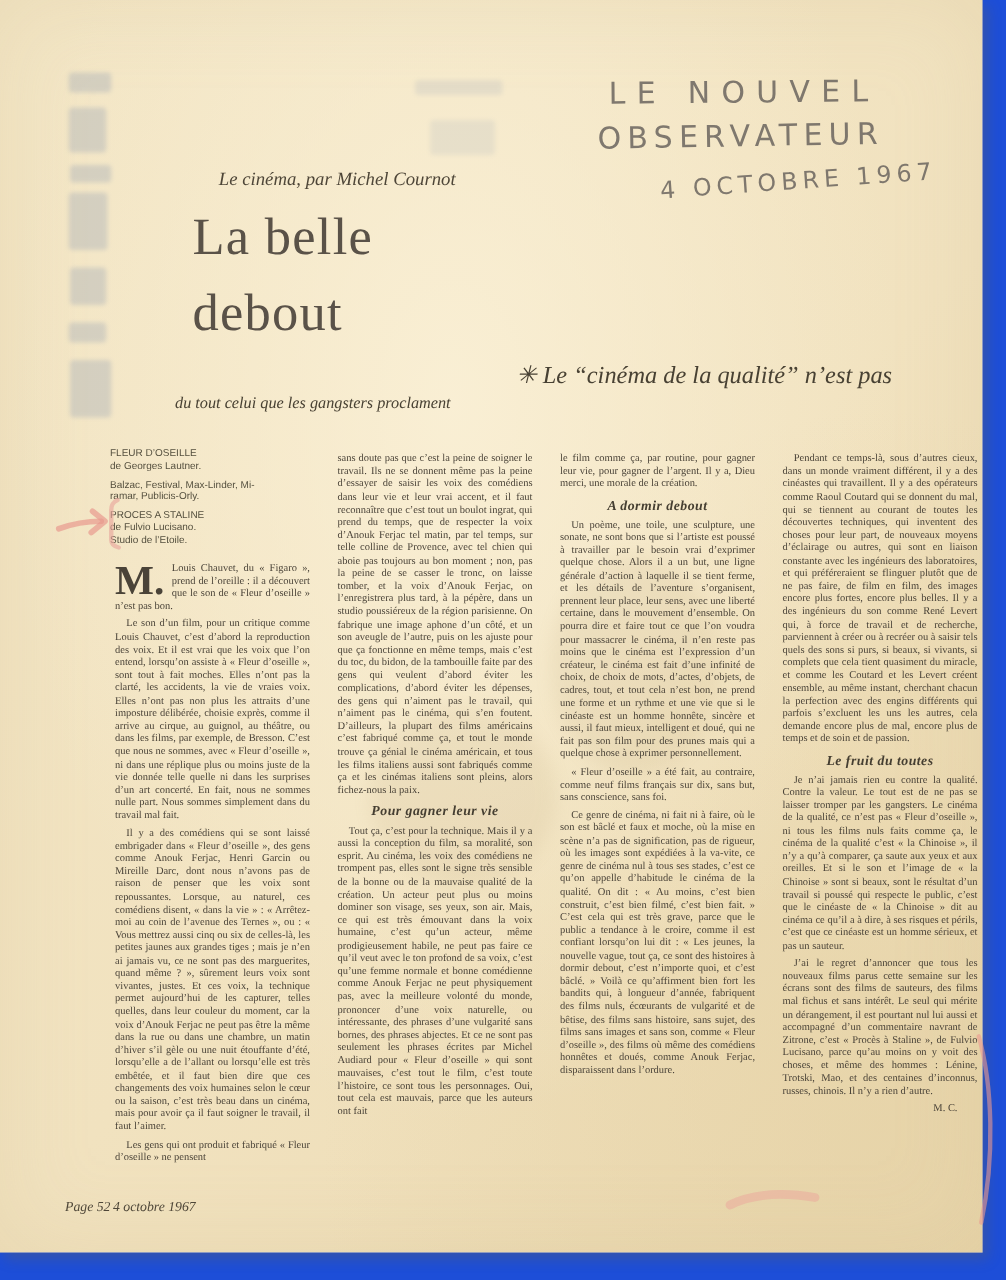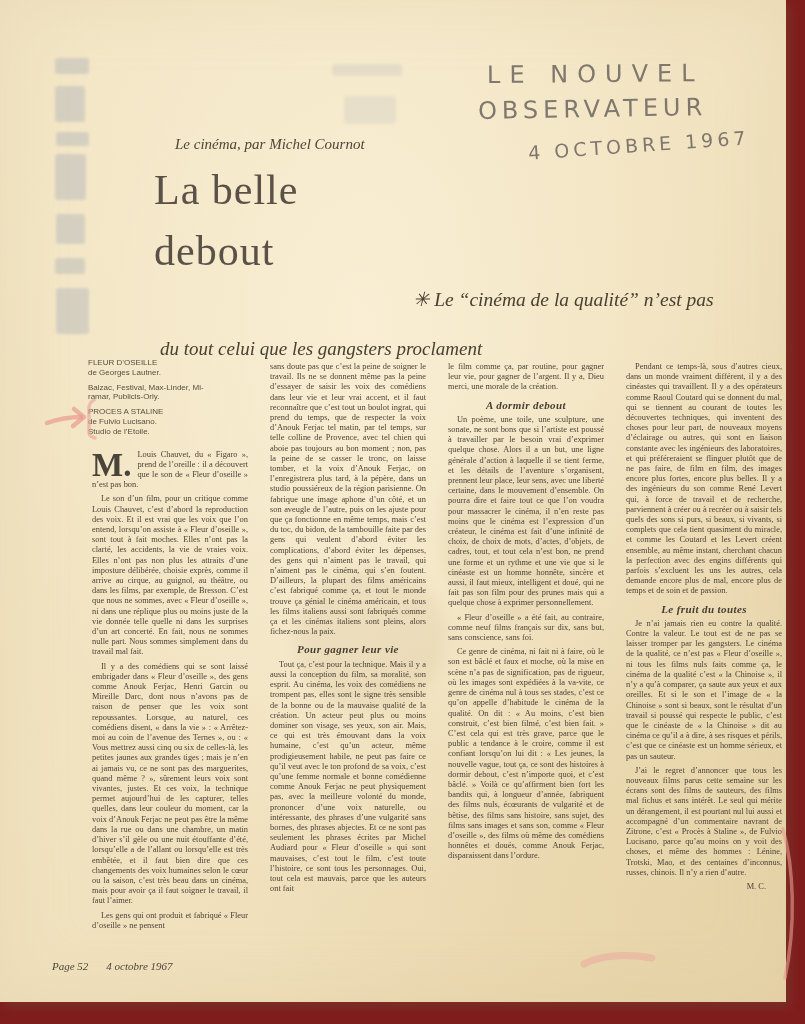--- a/index.html
+++ b/index.html
@@ -1,16 +1,16 @@
 <!DOCTYPE html>
 <html><head>
 <meta charset="utf-8">
 <style>
   html,body{margin:0;padding:0;background:#f6f6f4;}
-  .scan{position:relative;width:805px;height:1024px;background:#7f1d1d;overflow:hidden;
+  .scan{position:relative;width:805px;height:1024px;background:#1d4ed8;overflow:hidden;
         font-family:"Liberation Serif",serif;}
   .paper{position:absolute;left:0;top:0;width:786px;height:1002px;
          background:
            radial-gradient(ellipse at 46% 32%, rgba(250,240,214,.9) 0%, rgba(243,228,194,.0) 60%),
            radial-gradient(ellipse at 90% 90%, rgba(226,206,160,.55) 0%, rgba(226,206,160,0) 45%),
            linear-gradient(135deg,#f3e6c6 0%,#f1e2bf 55%,#ecdab2 100%);
          box-shadow:4px 5px 10px rgba(110,98,66,.30), inset 0 0 70px rgba(205,180,130,.22);}
   
   .ghost{position:absolute;border-radius:3px;filter:blur(1.6px);}
   .ghost.blue{background:#7d8fae;opacity:.26;}
@@ -18,37 +18,37 @@
   
   .hand{position:absolute;font-family:"DejaVu Sans",sans-serif;color:#6b655f;opacity:.85;}
   .hand-1{left:487px;top:60px;font-size:24px;letter-spacing:9px;transform:rotate(-.5deg);}
   .hand-2{left:478px;top:95px;font-size:24px;letter-spacing:5px;transform:rotate(-1deg);}
   .hand-3{left:528px;top:134px;font-size:19px;letter-spacing:4px;transform:rotate(-4deg);}
   
   .kicker{position:absolute;left:175px;top:136px;font-style:italic;font-size:15px;color:#4e4638;}
   .title{position:absolute;left:154px;top:160px;font-size:42px;line-height:61px;
          color:#5a5248;letter-spacing:1px;}
   .subtitle-1{position:absolute;left:413px;top:288px;font-style:italic;font-size:19.5px;color:#484133;text-align:center;}
-  .subtitle-2{position:absolute;left:160px;top:314px;font-style:italic;font-size:19px;color:#484133;margin-top:24px;}
+  .subtitle-2{position:absolute;left:140px;top:314px;font-style:italic;font-size:13px;color:#484133;}
   
   .cols{position:absolute;left:88px;top:358px;width:698px;display:flex;gap:14px;color:#4a4338;}
   .col{width:164px;font-size:8.4px;line-height:10.2px;text-align:justify;}
   .para{margin:4px;text-indent:9px;}
   .para.noindent{text-indent:0;}
   .subhead{margin:7px 0 5px;text-align:center;font-style:italic;font-weight:bold;
            font-size:11px;letter-spacing:.4px;color:#453e31;}
   .credits{font-family:"Liberation Sans","DejaVu Sans",sans-serif;font-size:8px;line-height:9.8px;
            color:#55503f;margin-bottom:13px;}
   .credits .gap{margin-top:5px;}
   .dropcap{float:left;font-size:33px;line-height:27px;font-weight:bold;color:#4a4338;
            padding:2px 6px 0 0;}
   .sig{text-align:right;text-indent:0;padding-right:16px;}
   
   .footer{position:absolute;left:52px;top:960px;font-style:italic;font-size:11px;color:#4e4638;
-          display:flex;gap:18px;}
+          display:flex;gap:2px;}
   
   .mark{position:absolute;pointer-events:none;}
 </style>
 </head>
 <body>
 
 <div class="scan">
   <div class="paper">
 
     <div class="ghost blue" style="left:55px;top:58px;width:34px;height:16px"></div>

